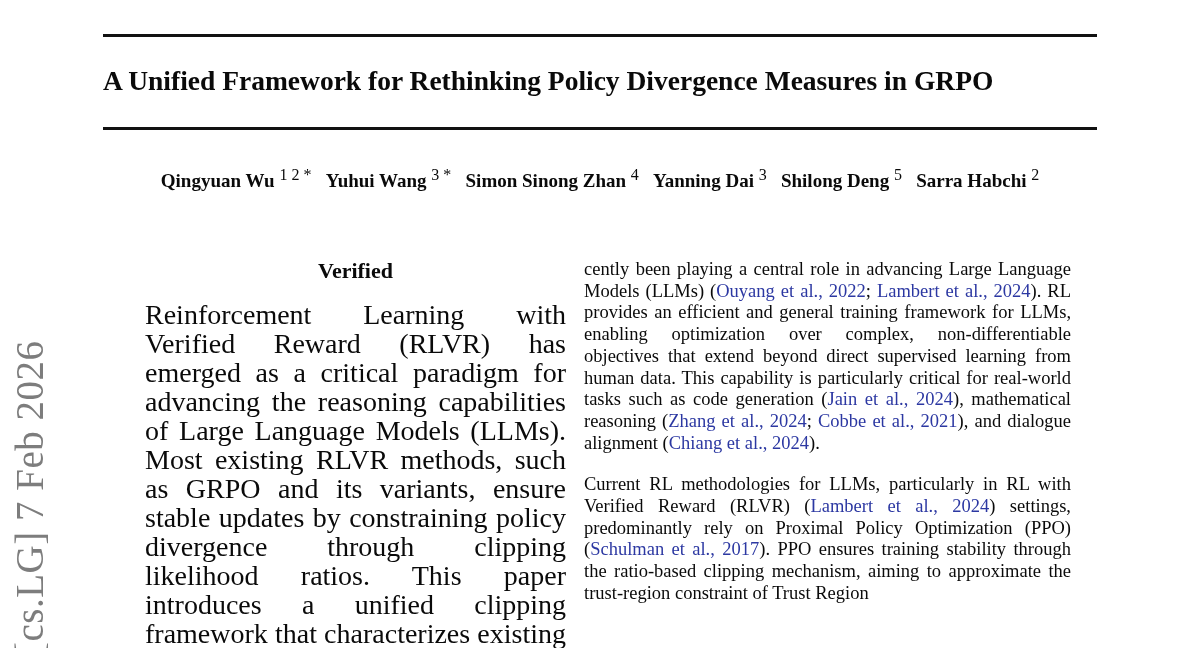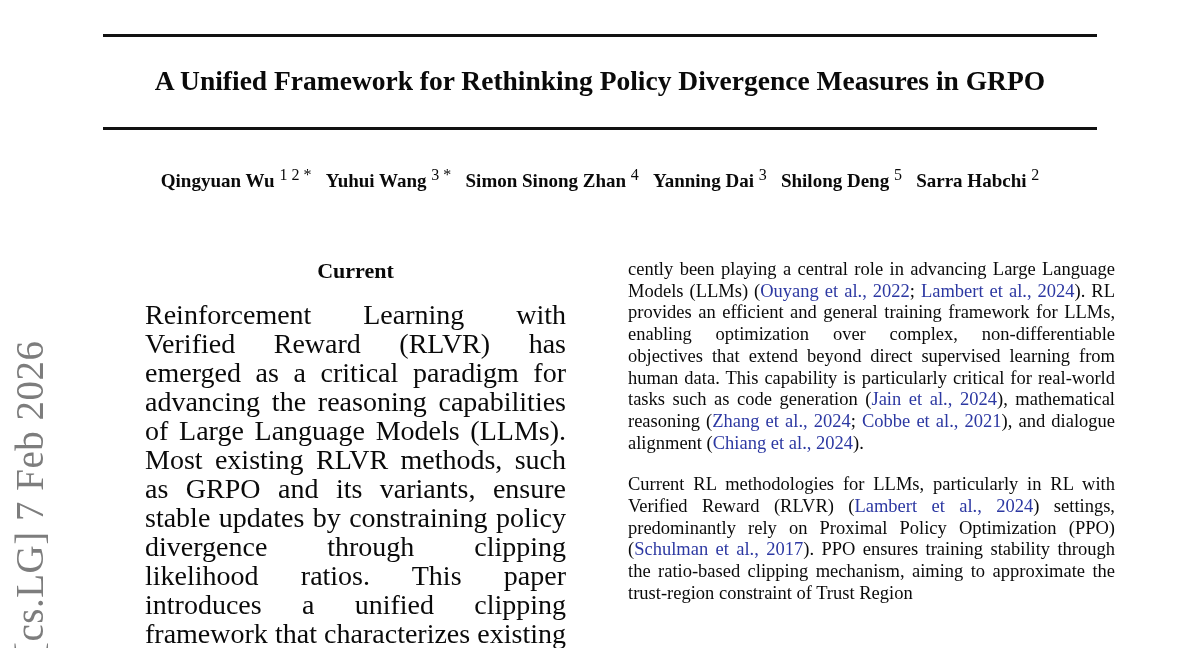--- a/index.html
+++ b/index.html
@@ -20,21 +20,21 @@
     background: var(--rule, #111111);
   }
   .rule-top { top: 34px; }
   .rule-bottom { top: 127px; }
   .title {
     position: absolute;
     top: 64px;
     left: 103px;
     width: 994px;
     margin: 0;
-    text-align: center;
+    text-align: left;
     font-size: 27.5px;
     font-weight: bold;
     line-height: 34px;
   }
   .authors {
     position: absolute;
     top: 166px;
     left: 103px;
     width: 994px;
     text-align: center;
@@ -60,21 +60,21 @@
     font-size: 22px;
     line-height: 26px;
     margin: 0 0 16px 0;
   }
   .abstract-text {
     font-size: 28px;
     line-height: 29px;
     text-align: justify;
   }
   .col-right {
-    left: 628px;
+    left: 584px;
     top: 259px;
     width: 487px;
     font-size: 18.5px;
     line-height: 21.7px;
     text-align: justify;
   }
   .cite { color: var(--link, #2c38a2); }
   .watermark {
     position: absolute;
     left: 10px;
@@ -99,21 +99,21 @@
 
   <h1 class="title">A Unified Framework for Rethinking Policy Divergence Measures in GRPO</h1>
 
   <div class="rule rule-bottom"></div>
 
   <div class="authors">
     <div class="author-line"><span>Qingyuan Wu&nbsp;</span><sup>1 2 *</sup><span>&nbsp;&nbsp;&nbsp;</span><span>Yuhui Wang&nbsp;</span><sup>3 *</sup><span>&nbsp;&nbsp;&nbsp;</span><span>Simon Sinong Zhan&nbsp;</span><sup>4</sup><span>&nbsp;&nbsp;&nbsp;</span><span>Yanning Dai&nbsp;</span><sup>3</sup><span>&nbsp;&nbsp;&nbsp;</span><span>Shilong Deng&nbsp;</span><sup>5</sup><span>&nbsp;&nbsp;&nbsp;</span><span>Sarra Habchi&nbsp;</span><sup>2</sup></div>
   </div>
 
   <div class="col col-left">
-    <div class="abstract-heading">Current</div>
+    <div class="abstract-heading">Verified</div>
     <p class="abstract-text">Reinforcement Learning with Verified Reward (RLVR) has emerged as a critical paradigm for advancing the reasoning capabilities of Large Language Models (LLMs). Most existing RLVR methods, such as GRPO and its variants, ensure stable updates by constraining policy divergence through clipping likelihood ratios. This paper introduces a unified clipping framework that characterizes existing methods via a general notion of policy divergence, encompassing both likelihood ratios and Kullback-Leibler (KL) divergences and extending to alternative measures. The framework provides a principled foundation for systematically analyzing how different policy divergence measures affect exploration and performance. We</p>
   </div>
 
   <div class="col col-right">
     <p><span>cently been playing a central role in advancing Large Language Models (LLMs) (</span><span class="cite">Ouyang et al., 2022</span><span>; </span><span class="cite">Lambert et al., 2024</span><span>). RL provides an efficient and general training framework for LLMs, enabling optimization over complex, non-differentiable objectives that extend beyond direct supervised learning from human data. This capability is particularly critical for real-world tasks such as code generation (</span><span class="cite">Jain et al., 2024</span><span>), mathematical reasoning (</span><span class="cite">Zhang et al., 2024</span><span>; </span><span class="cite">Cobbe et al., 2021</span><span>), and dialogue alignment (</span><span class="cite">Chiang et al., 2024</span><span>).</span></p>
     <p><span>Current RL methodologies for LLMs, particularly in RL with Verified Reward (RLVR) (</span><span class="cite">Lambert et al., 2024</span><span>) settings, predominantly rely on Proximal Policy Optimization (PPO) (</span><span class="cite">Schulman et al., 2017</span><span>). PPO ensures training stability through the ratio-based clipping mechanism, aiming to approximate the trust-region constraint of Trust Region</span></p>
   </div>
 
 </div>
 

